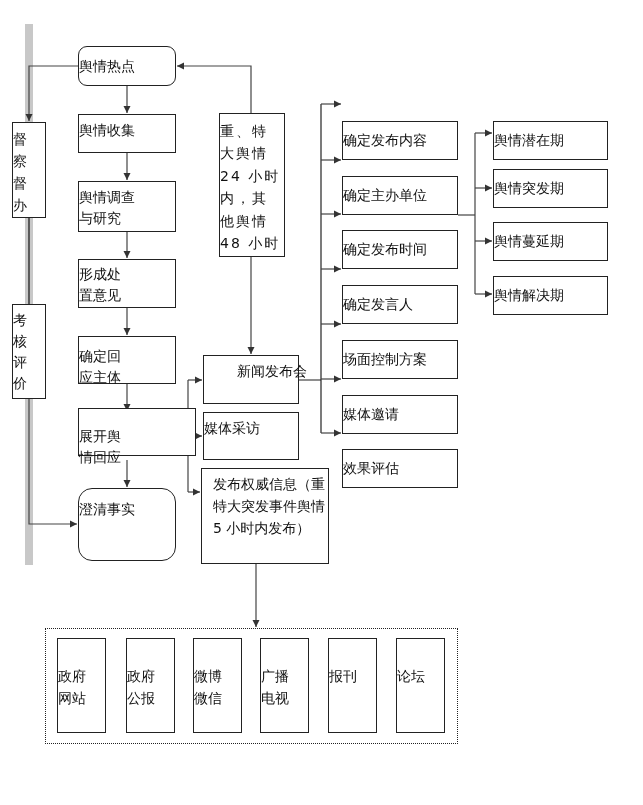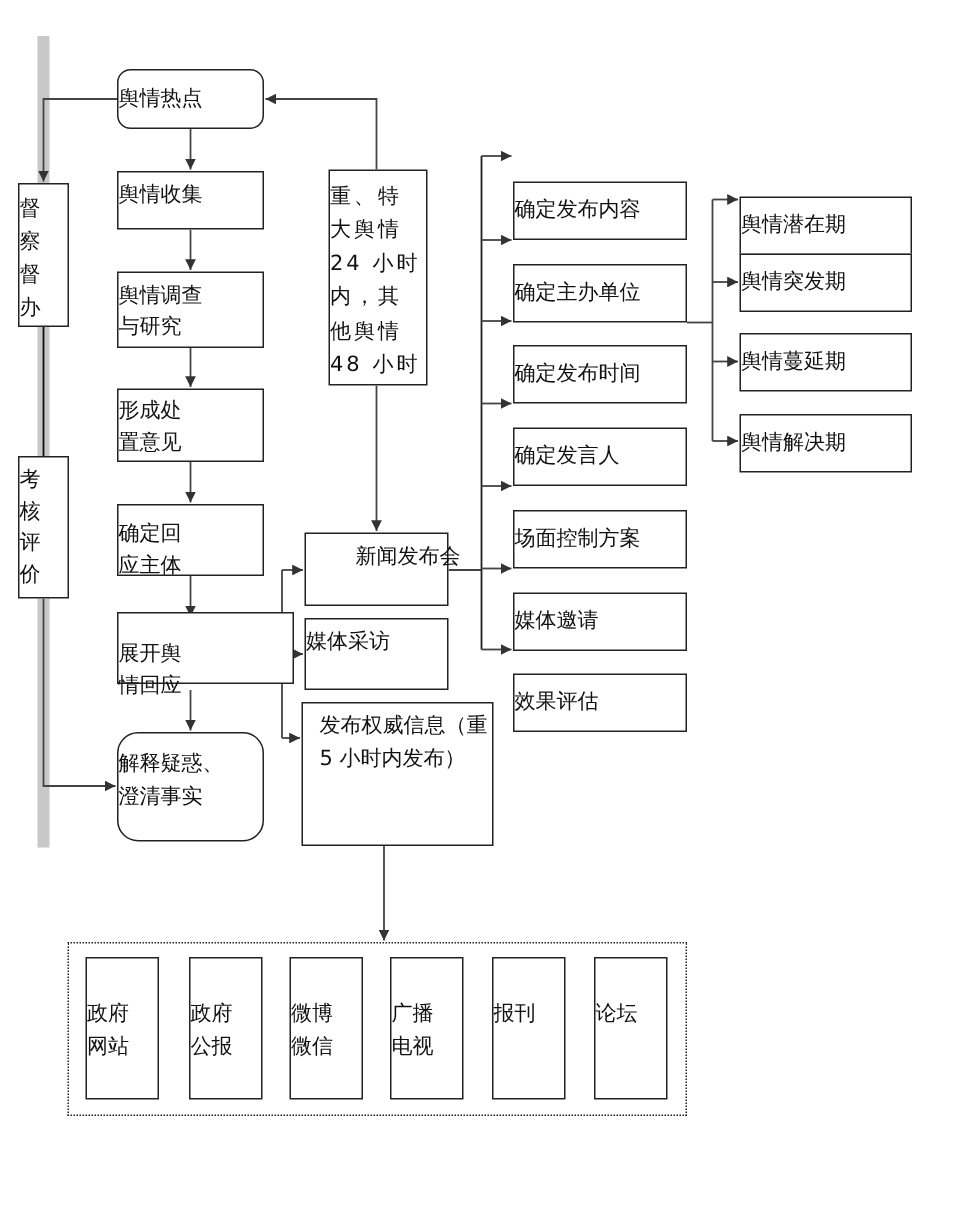--- a/index.html
+++ b/index.html
@@ -35,21 +35,21 @@
     #interview { left:203px; top:412px; width:96px; height:48px; padding-top:5px; }
     #authority { left:201px; top:468px; width:128px; height:96px; padding-top:4px; line-height:22px;padding-left:11px; }
 
     
     .step { left:342px; width:116px; height:39px; padding-top:8px;margin-top:35px; }
     #step0 { top:86px; } #step1 { top:141px; } #step2 { top:195px; } #step3 { top:250px; }
     #step4 { top:305px; } #step5 { top:360px; } #step6 { top:414px; }
 
     
     .phase { left:493px; width:115px; height:39px; padding-top:8px; }
-    #phase0 { top:131px; } #phase1 { top:169px; } #phase2 { top:222px; } #phase3 { top:276px; }
+    #phase0 { top:121px; } #phase1 { top:169px; } #phase2 { top:222px; } #phase3 { top:276px; }
 
     
     .outlet-frame { position:absolute; left:45px; top:628px; width:413px; height:116px;
                     box-sizing:border-box; border:1px dotted #222; z-index:1; }
     .outlet { top:638px; width:49px; height:95px; padding-top:26px; line-height:22px; }
     #outlet0 { left:57px; } #outlet1 { left:126px; } #outlet2 { left:193px; }
     #outlet3 { left:260px; } #outlet4 { left:328px; } #outlet5 { left:396px; }
   </style>
 </head>
 <body>
@@ -120,21 +120,20 @@
 </div>
 <div id="subject" class="box">
   <span>确定回</span>
   <span>应主体</span>
 </div>
 <div id="respond" class="box">
   <span>展开舆</span>
   <span>情回应</span>
 </div>
 <div id="clarify" class="box rounded-lg">
-  <span>解释疑惑、</span>
   <span>澄清事实</span>
 </div>
 
 <div id="supervise" class="box vert">
   <span>督</span>
   <span>察</span>
   <span>督</span>
   <span>办</span>
 </div>
 <div id="evaluate" class="box vert">
@@ -154,20 +153,21 @@
 </div>
 
 <div id="press" class="box">
   <span>新闻发布会</span>
 </div>
 <div id="interview" class="box">
   <span>媒体采访</span>
 </div>
 <div id="authority" class="box">
   <span>发布权威信息（重</span>
+  <span>特大突发事件舆情</span>
   <span>5 小时内发布）</span>
 </div>
 
 <div id="step0" class="box step">
     <span>确定发布内容</span>
   </div>
 <div id="step1" class="box step">
     <span>确定主办单位</span>
   </div>
 <div id="step2" class="box step">

